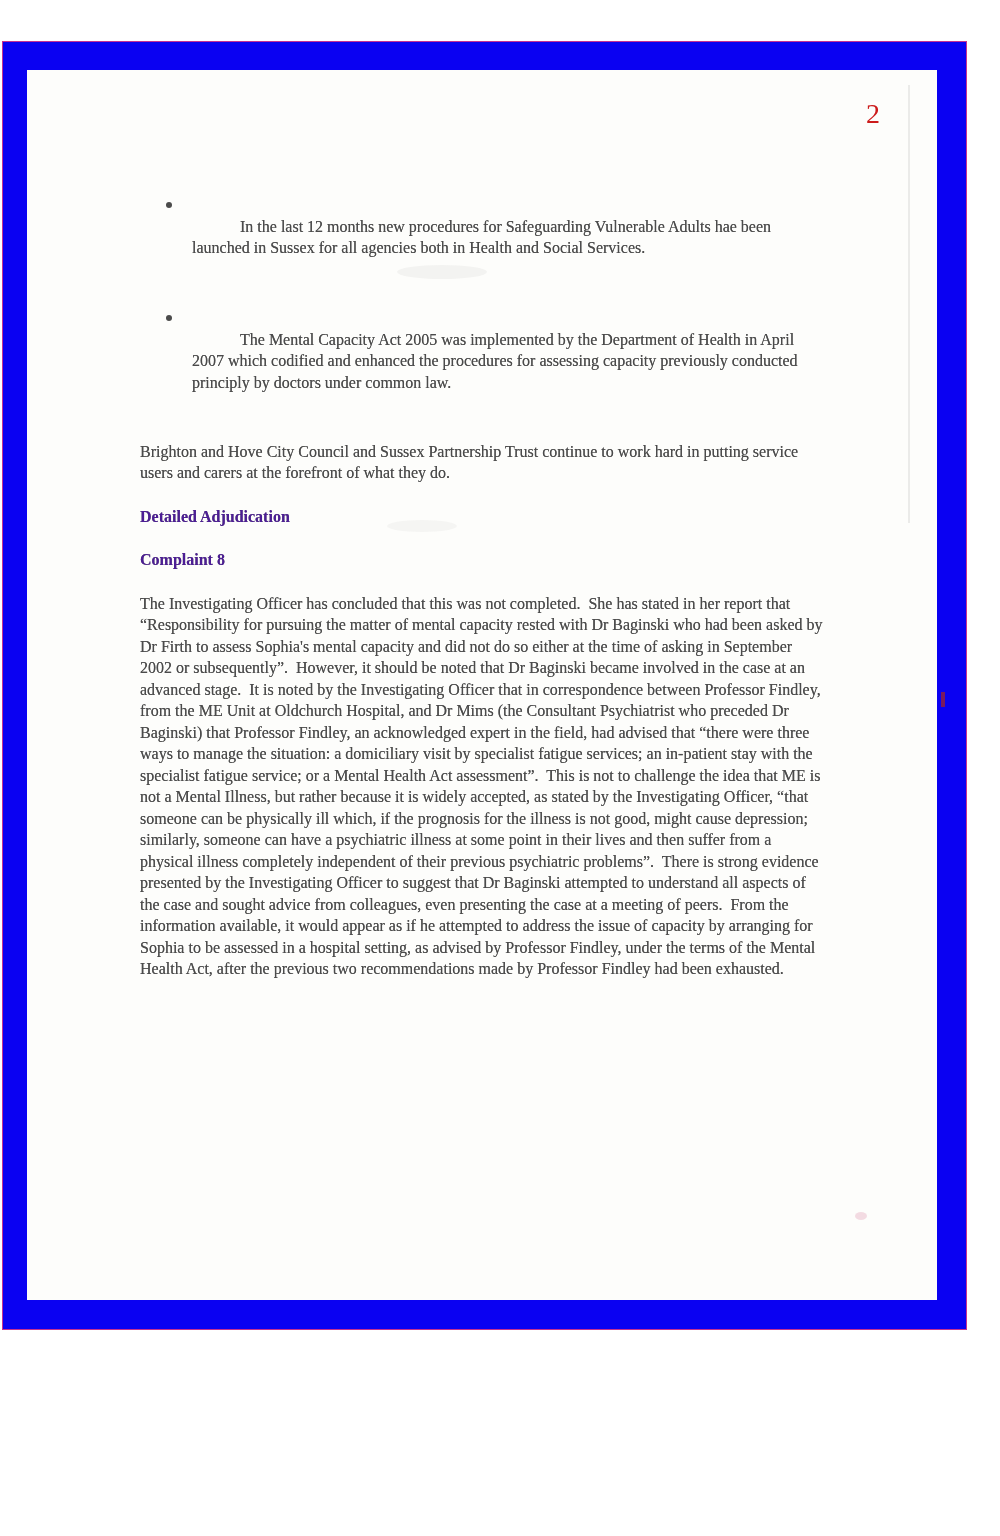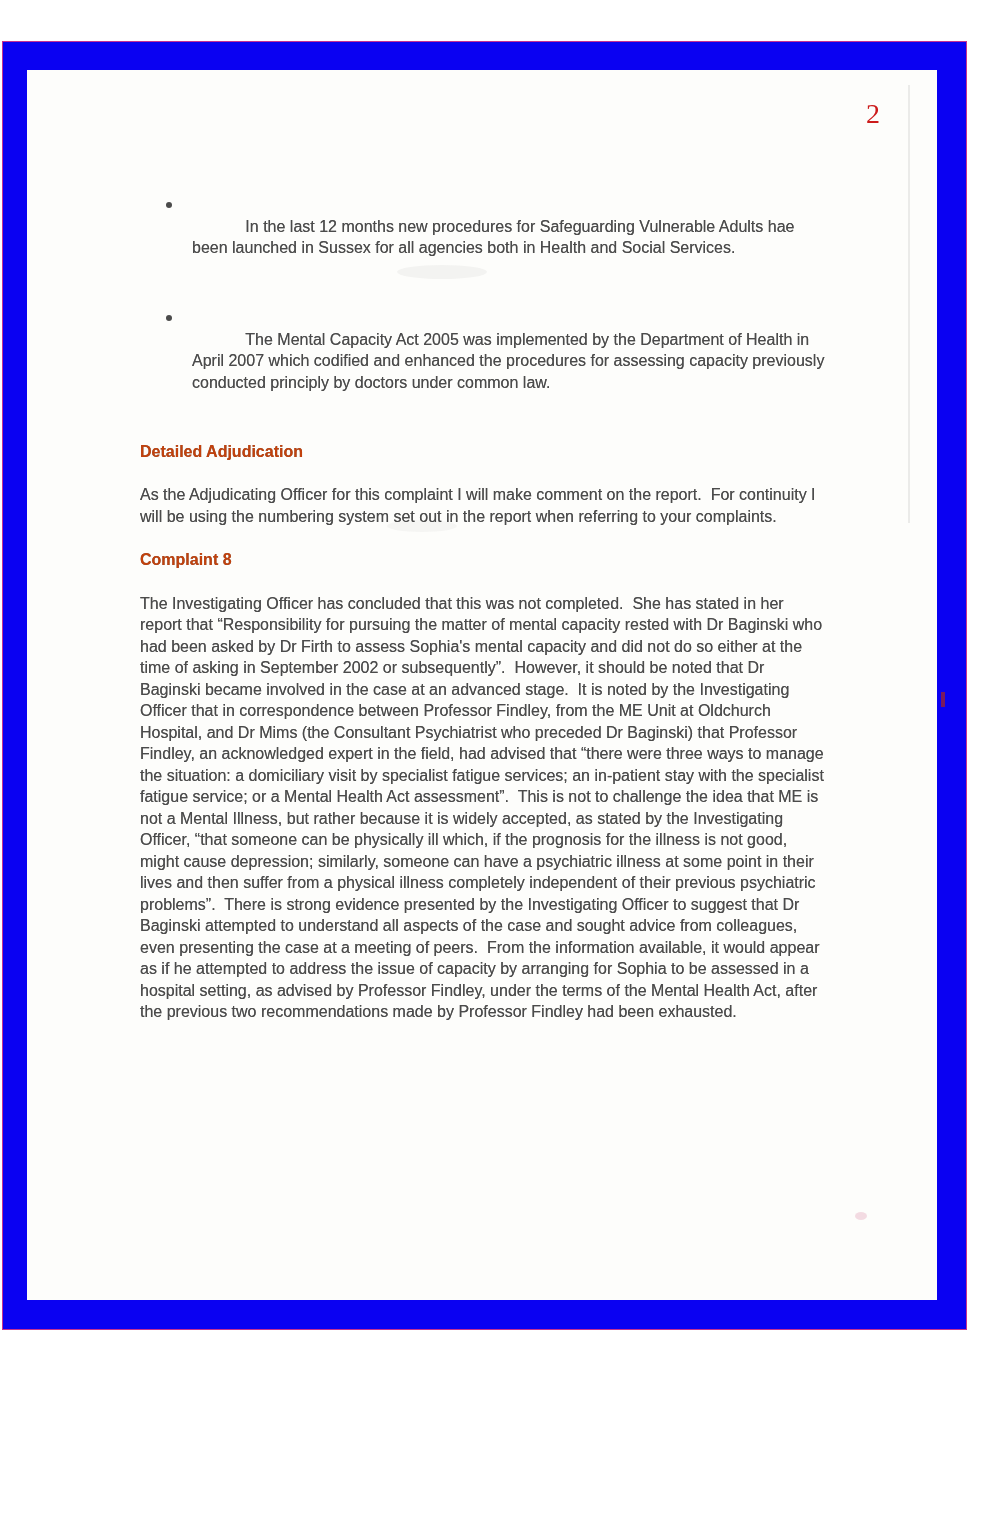--- a/index.html
+++ b/index.html
@@ -31,25 +31,26 @@
     font-family: "Liberation Serif", serif;
     font-size: 28px; line-height: 28px;
     color: #cc1b1b;
   }
   .content {
     position: absolute; left: 113px; top: 124px;
     width: 688px;
     font-size: 16px; line-height: 21.5px;
     color: #4b4b4b;
     text-shadow: 0 0 0.6px rgba(70,70,70,0.75);
+    font-family: Liberation Serif, serif;
   }
   .content p { margin: 0 0 22px 0; white-space: pre-wrap; }
   .content h3 {
     font-size: 16px; line-height: 21.5px;
-    font-weight: bold; color: #c2410c;
+    font-weight: bold; color: #4c1d95;
     margin: 0 0 22px 0;
   }
   ul.bullets { list-style: none; margin: 0 0 26px 0; }
   ul.bullets li {
     position: relative;
     padding-left: 52px;
     margin-bottom: 27px;
     white-space: pre-wrap;
   }
   ul.bullets li:last-child { margin-bottom: 0; }
@@ -104,24 +105,24 @@
 
         <ul class="bullets">
           <li>
             <span class="bullet-dot"></span><span>In the last 12 months new procedures for Safeguarding Vulnerable Adults hae been launched in Sussex for all agencies both in Health and Social Services.</span>
           </li>
           <li>
             <span class="bullet-dot"></span><span>The Mental Capacity Act 2005 was implemented by the Department of Health in April 2007 which codified and enhanced the procedures for assessing capacity previously conducted principly by doctors under common law.</span>
           </li>
         </ul>
 
+        <p>Brighton and Hove City Council and Sussex Partnership Trust continue to work hard in putting service users and carers at the forefront of what they do.</p>
 
         <h3>Detailed Adjudication</h3>
 
-        <p>As the Adjudicating Officer for this complaint I will make comment on the report.  For continuity I will be using the numbering system set out in the report when referring to your complaints.</p>
 
         <h3>Complaint 8</h3>
 
 
         <p>The Investigating Officer has concluded that this was not completed.  She has stated in her report that “Responsibility for pursuing the matter of mental capacity rested with Dr Baginski who had been asked by Dr Firth to assess Sophia's mental capacity and did not do so either at the time of asking in September 2002 or subsequently”.  However, it should be noted that Dr Baginski became involved in the case at an advanced stage.  It is noted by the Investigating Officer that in correspondence between Professor Findley, from the ME Unit at Oldchurch Hospital, and Dr Mims (the Consultant Psychiatrist who preceded Dr Baginski) that Professor Findley, an acknowledged expert in the field, had advised that “there were three ways to manage the situation: a domiciliary visit by specialist fatigue services; an in-patient stay with the specialist fatigue service; or a Mental Health Act assessment”.  This is not to challenge the idea that ME is not a Mental Illness, but rather because it is widely accepted, as stated by the Investigating Officer, “that someone can be physically ill which, if the prognosis for the illness is not good, might cause depression; similarly, someone can have a psychiatric illness at some point in their lives and then suffer from a physical illness completely independent of their previous psychiatric problems”.  There is strong evidence presented by the Investigating Officer to suggest that Dr Baginski attempted to understand all aspects of the case and sought advice from colleagues, even presenting the case at a meeting of peers.  From the information available, it would appear as if he attempted to address the issue of capacity by arranging for Sophia to be assessed in a hospital setting, as advised by Professor Findley, under the terms of the Mental Health Act, after the previous two recommendations made by Professor Findley had been exhausted.</p>
 
       </div>
     </div>
   </div>
 </div>

